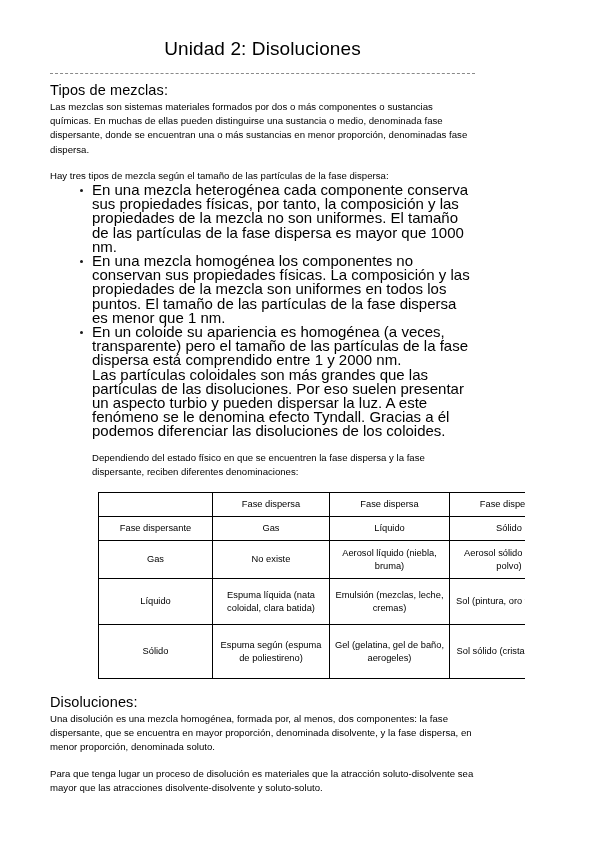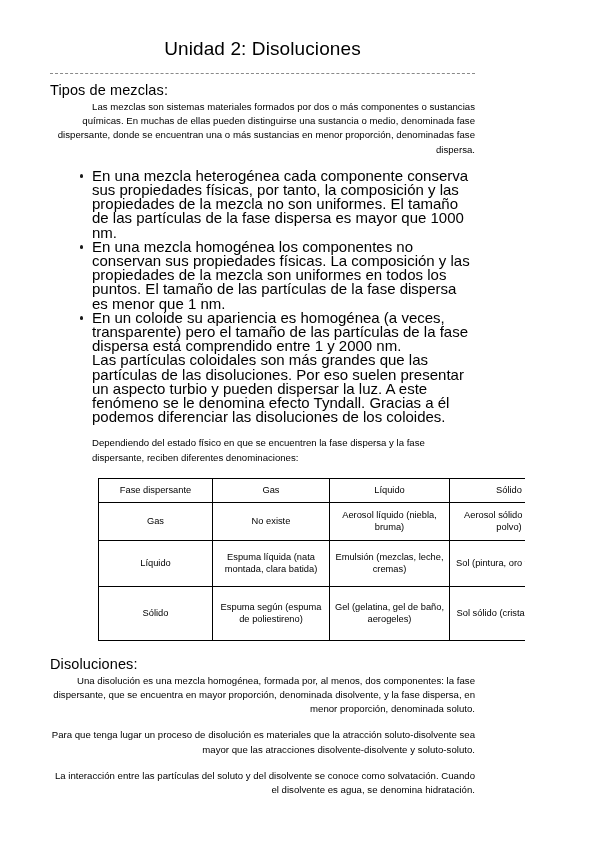--- a/index.html
+++ b/index.html
@@ -39,21 +39,21 @@
   .section-heading {
     font-size: 14.5px;
     font-weight: normal;
     margin: 7px 0 2px 0;
     letter-spacing: 0.1px;
   }
   p.body-text {
     font-size: 9.6px;
     line-height: 14.2px;
     margin: 0 0 12px 0;
-    text-align: right;
+    text-align: left;
     letter-spacing: 0.02px;
   }
   p.tight {
     margin-bottom: 0;
   }
   .bullet-list {
     list-style: none;
     margin: 0 0 0 0;
     padding: 0;
   }
@@ -116,64 +116,70 @@
 <div class="page">
 
   <h1 class="doc-title">Unidad 2: Disoluciones</h1>
 
   <hr class="rule">
 
   <h2 class="section-heading">Tipos de mezclas:</h2>
 
   <p class="body-text">Las mezclas son sistemas materiales formados por dos o más componentes o sustancias químicas. En muchas de ellas pueden distinguirse una sustancia o medio, denominada fase dispersante, donde se encuentran una o más sustancias en menor proporción, denominadas fase dispersa.</p>
 
+  <p class="body-text tight">Hay tres tipos de mezcla según el tamaño de las partículas de la fase dispersa:</p>
 
   <ul class="bullet-list">
     <li>
       <span>En una mezcla heterogénea cada componente conserva sus propiedades físicas, por tanto, la composición y las propiedades de la mezcla no son uniformes. El tamaño de las partículas de la fase dispersa es mayor que 1000 nm.</span>
     </li>
     <li>
       <span>En una mezcla homogénea los componentes no conservan sus propiedades físicas. La composición y las propiedades de la mezcla son uniformes en todos los puntos. El tamaño de las partículas de la fase dispersa es menor que 1 nm.</span>
     </li>
     <li>
       <span>En un coloide su apariencia es homogénea (a veces, transparente) pero el tamaño de las partículas de la fase dispersa está comprendido entre 1 y 2000 nm.</span>
       <span class="sub-para">Las partículas coloidales son más grandes que las partículas de las disoluciones. Por eso suelen presentar un aspecto turbio y pueden dispersar la luz. A este fenómeno se le denomina efecto Tyndall. Gracias a él podemos diferenciar las disoluciones de los coloides.</span>
     </li>
   </ul>
 
   <p class="indent-para">Dependiendo del estado físico en que se encuentren la fase dispersa y la fase dispersante, reciben diferentes denominaciones:</p>
 
   <table class="phase-table">
     <tbody>
+      <tr class="r-head">
+        <td class="c0"></td>
+        <td class="c1">Fase dispersa</td>
+        <td class="c2">Fase dispersa</td>
+        <td class="c3">Fase dispersa</td>
+      </tr>
       <tr class="r-sub">
         <td class="c0">Fase dispersante</td>
         <td class="c1">Gas</td>
         <td class="c2">Líquido</td>
         <td class="c3">Sólido</td>
       </tr>
       <tr class="r-gas">
         <td class="c0">Gas</td>
         <td class="c1">No existe</td>
         <td class="c2">Aerosol líquido (niebla, bruma)</td>
         <td class="c3">Aerosol sólido (humo, polvo)</td>
       </tr>
       <tr class="r-liq">
         <td class="c0">Líquido</td>
-        <td class="c1">Espuma líquida (nata montada, clara batida)</td>
+        <td class="c1">Espuma líquida (nata coloidal, clara batida)</td>
         <td class="c2">Emulsión (mezclas, leche, cremas)</td>
         <td class="c3">Sol (pintura, oro formada)</td>
       </tr>
       <tr class="r-sol">
         <td class="c0">Sólido</td>
         <td class="c1">Espuma según (espuma de poliestireno)</td>
         <td class="c2">Gel (gelatina, gel de baño, aerogeles)</td>
         <td class="c3">Sol sólido (cristal de rubí)</td>
       </tr>
     </tbody>
   </table>
 
   <h2 class="section-heading after-table">Disoluciones:</h2>
 
   <p class="body-text">Una disolución es una mezcla homogénea, formada por, al menos, dos componentes: la fase dispersante, que se encuentra en mayor proporción, denominada disolvente, y la fase dispersa, en menor proporción, denominada soluto.</p>
   <p class="body-text">Para que tenga lugar un proceso de disolución es materiales que la atracción soluto-disolvente sea mayor que las atracciones disolvente-disolvente y soluto-soluto.</p>
-  <p class="body-text">La interacción entre las partículas del soluto y del disolvente se conoce como solvatación. Cuando el disolvente es agua, se denomina hidratación.</p>
 
 </div>
 
 </body></html>

